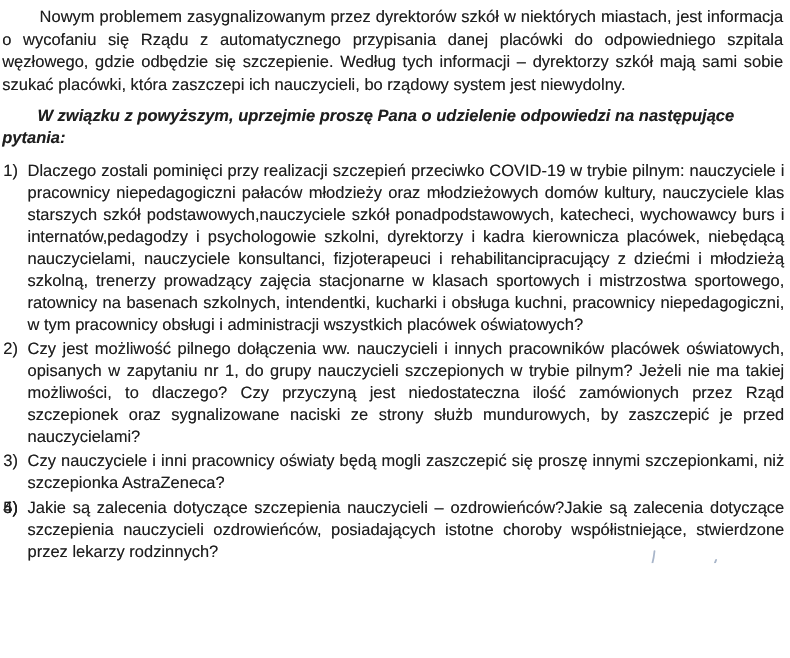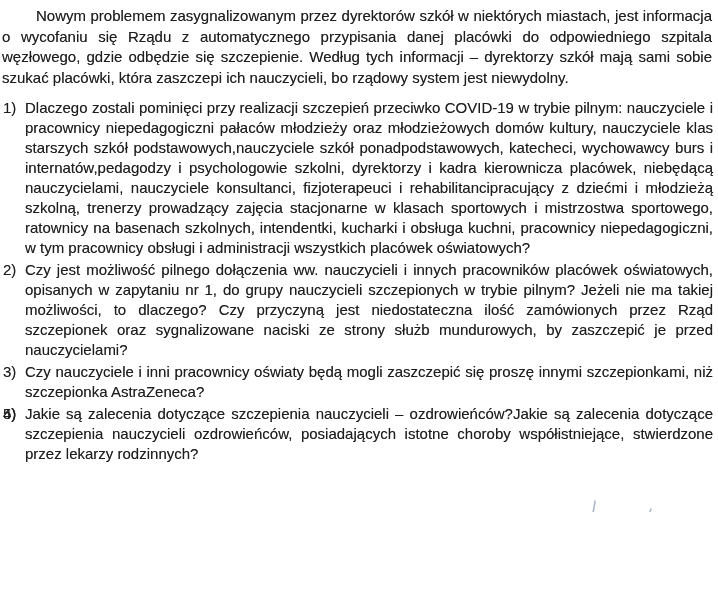--- a/index.html
+++ b/index.html
@@ -101,20 +101,21 @@
     height: 103px;
   }
 </style>
 </head>
 <body>
 
 <div class="page">
 
   <p class="intro">Nowym problemem zasygnalizowanym przez dyrektorów szkół w niektórych miastach, jest informacja o wycofaniu się Rządu z automatycznego przypisania danej placówki do odpowiedniego szpitala węzłowego, gdzie odbędzie się szczepienie. Według tych informacji – dyrektorzy szkół mają sami sobie szukać placówki, która zaszczepi ich nauczycieli, bo rządowy system jest niewydolny.</p>
 
+  <p class="request">W związku z powyższym, uprzejmie proszę Pana o udzielenie odpowiedzi na następujące pytania:</p>
 
   <ol class="questions">
     <li class="q">
       <span class="qnum">1)</span>
       <span class="qtext">Dlaczego zostali pominięci przy realizacji szczepień przeciwko COVID-19 w trybie pilnym: nauczyciele i pracownicy niepedagogiczni pałaców młodzieży oraz młodzieżowych domów kultury, nauczyciele klas starszych szkół podstawowych,nauczyciele szkół ponadpodstawowych, katecheci, wychowawcy burs i internatów,pedagodzy i psychologowie szkolni, dyrektorzy i kadra kierownicza placówek, niebędącą nauczycielami, nauczyciele konsultanci, fizjoterapeuci i rehabilitancipracujący z dziećmi i młodzieżą szkolną, trenerzy prowadzący zajęcia stacjonarne w klasach sportowych i mistrzostwa sportowego, ratownicy na basenach szkolnych, intendentki, kucharki i obsługa kuchni, pracownicy niepedagogiczni, w tym pracownicy obsługi i administracji wszystkich placówek oświatowych?</span>
     </li>
     <li class="q">
       <span class="qnum">2)</span>
       <span class="qtext">Czy jest możliwość pilnego dołączenia ww. nauczycieli i innych pracowników placówek oświatowych, opisanych w zapytaniu nr 1, do grupy nauczycieli szczepionych w trybie pilnym? Jeżeli nie ma takiej możliwości, to dlaczego? Czy przyczyną jest niedostateczna ilość zamówionych przez Rząd szczepionek oraz sygnalizowane naciski ze strony służb mundurowych, by zaszczepić je przed nauczycielami?</span>
     </li>

